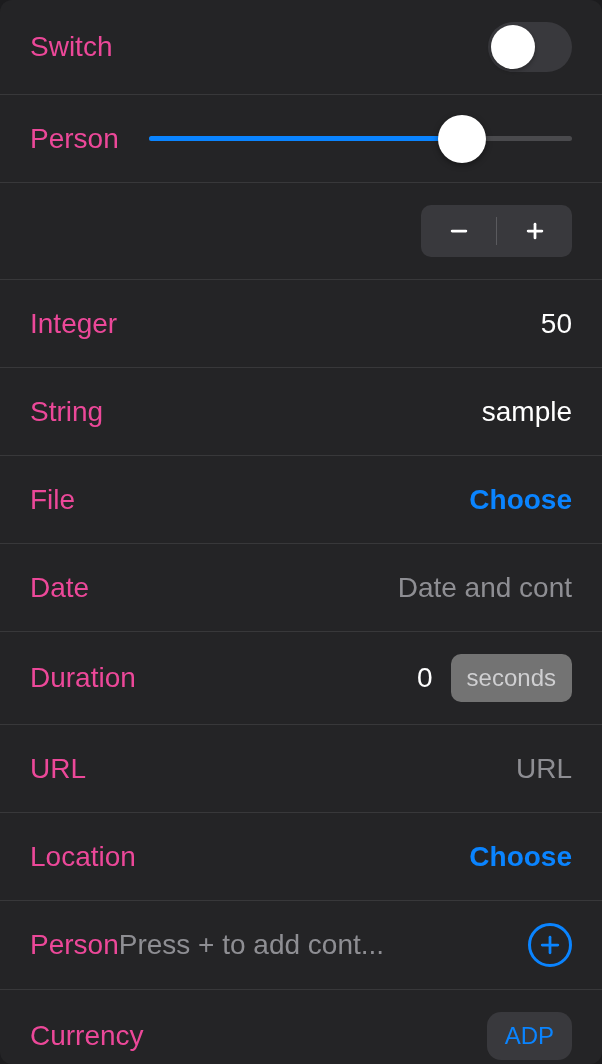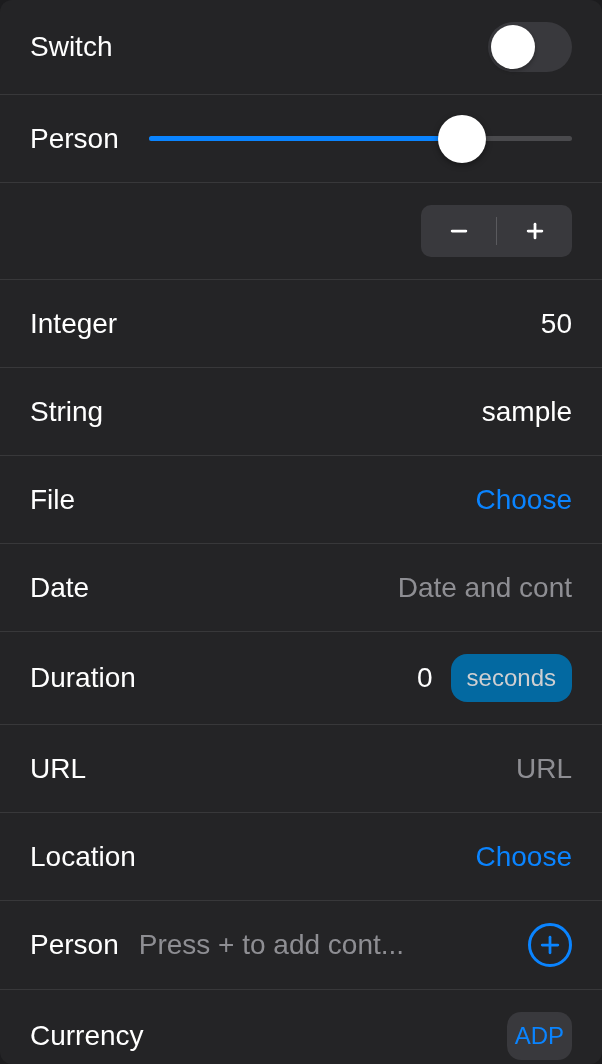--- a/index.html
+++ b/index.html
@@ -28,41 +28,41 @@
       padding: 22px 30px;
       border-bottom: 1px solid #38383a;
       min-height: 88px;
     }
     .row:last-child {
       border-bottom: none;
     }
     .label {
       font-size: 28px;
       font-weight: 400;
-      color: #ffffff;
+      color: #ec4899;
       flex-shrink: 0;
     }
     .spacer {
       flex: 1;
     }
     .value {
       font-size: 28px;
       font-weight: 400;
       color: #ffffff;
       text-align: right;
     }
     .placeholder {
       font-size: 28px;
       font-weight: 400;
       color: #8e8e93;
       text-align: right;
     }
     .link-btn {
       font-size: 28px;
-      font-weight: 400;
+      font-weight: 700;
       color: #0a84ff;
       background: none;
       border: none;
       cursor: pointer;
       padding: 0;
       text-align: center;
     }
     
     .switch {
       position: relative;
@@ -146,33 +146,32 @@
       width: 22px;
       height: 22px;
     }
     
     .duration-value {
       font-size: 28px;
       color: #ffffff;
       margin-right: 18px;
     }
     .unit-btn {
-      background: #0369a1;
+      background: #737373;
       border: none;
-      border-radius: 16px;
+      border-radius: 10px;
       padding: 10px 16px;
       font-size: 24px;
       color: #cfcfd1;
       cursor: pointer;
     }
     
     .person-placeholder {
       font-size: 28px;
       color: #8e8e93;
-      margin-left: 20px;
       flex: 1;
       white-space: nowrap;
       overflow: hidden;
       text-overflow: ellipsis;
     }
     .add-btn {
       width: 44px;
       height: 44px;
       border: 3px solid #0a84ff;
       border-radius: 50%;
@@ -186,21 +185,21 @@
     }
     .add-btn svg {
       width: 22px;
       height: 22px;
     }
     
     .currency-btn {
       background: #39393d;
       border: none;
       border-radius: 14px;
-      padding: 10px 8px;
+      padding: 10px 18px;
       font-size: 24px;
       font-weight: 500;
       color: #0a84ff;
       cursor: pointer;
     }
     .row-slider {
       padding-top: 26px;
       padding-bottom: 26px;
     }
   </style>

